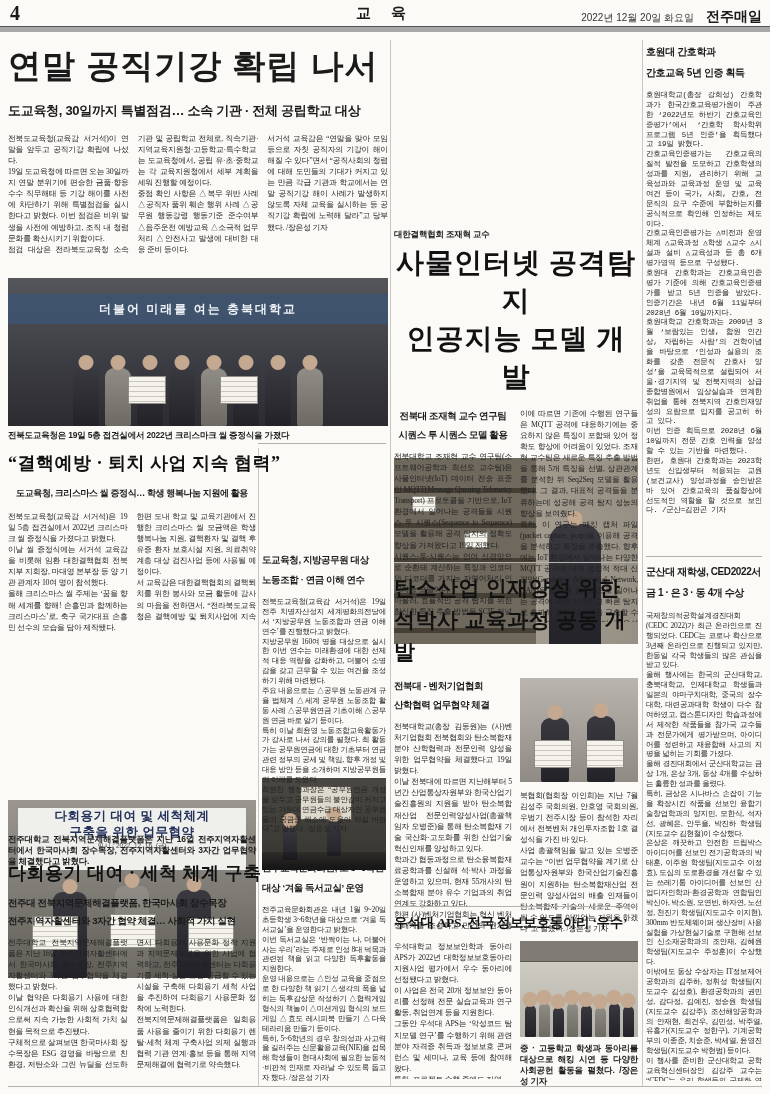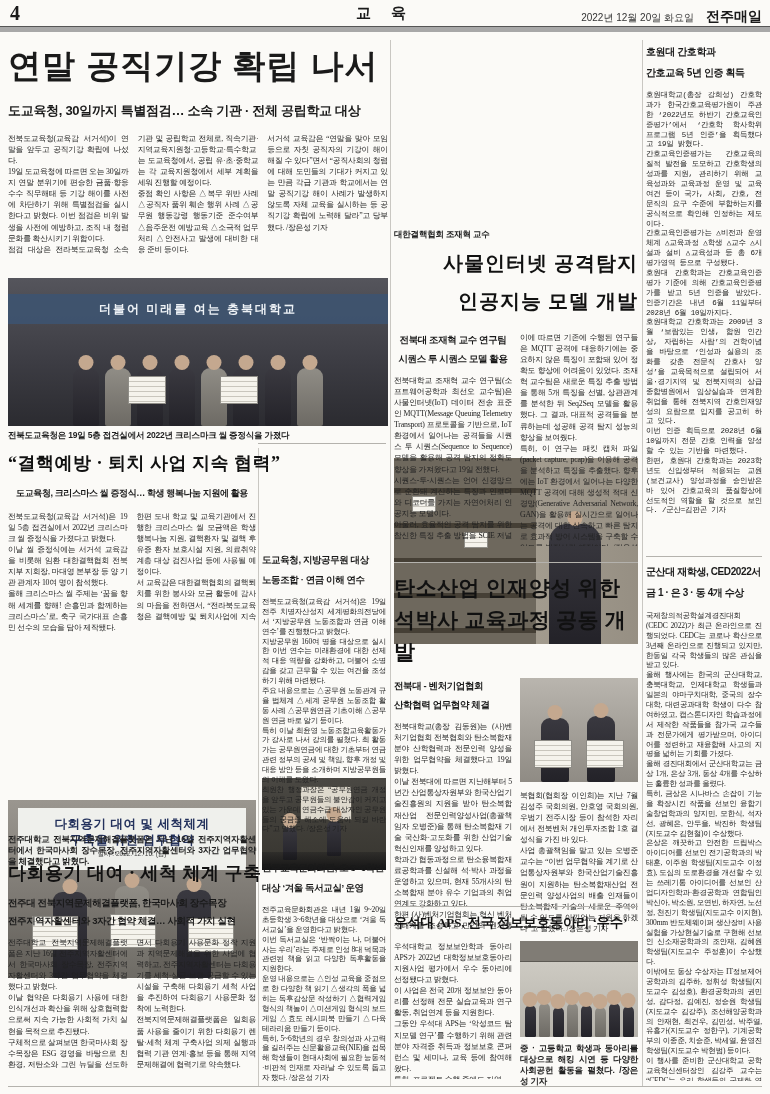--- a/index.html
+++ b/index.html
@@ -19,21 +19,21 @@
   
   .vrule { position:absolute; width:1px; background:#c9c7c2; }
   .hrule { position:absolute; height:1px; background:#b4b2ad; }
 
   
   .lead-h   { margin:0; font:900 33px/44px "Liberation Sans", sans-serif; letter-spacing:1px; white-space:nowrap; }
   .lead-sub { margin-top:14px; font:bold 13px/18px "Liberation Sans", sans-serif; letter-spacing:-0.3px; white-space:nowrap; }
   .serif-h  { margin:0; font-family:"Liberation Serif", serif; font-weight:bold; color:#111; }
   .seal-h   { font-size:18px; line-height:26px; text-align:center; letter-spacing:0.5px; white-space:nowrap; }
   .cont-h   { font-size:18px; line-height:26px; letter-spacing:0.5px; white-space:nowrap; }
-  .iot-h    { font-size:20px; line-height:38px; text-align:right; letter-spacing:1px; }
+  .iot-h    { font-size:28px; line-height:38px; text-align:center; letter-spacing:1px; }
   .carb-h   { font-size:21px; line-height:32px; letter-spacing:0.5px; }
   .woo-h    { font-size:13.5px; line-height:18px; letter-spacing:-0.3px; white-space:nowrap; }
   .colhead  { margin:0; font:bold 10px/16px "Liberation Sans", sans-serif; letter-spacing:-0.4px; white-space:nowrap; }
   .colhead.mid { font-size:9.5px; }
 
   .subhead  { font:bold 9.5px/15px "Liberation Sans", sans-serif; letter-spacing:-0.4px; white-space:nowrap; }
   .subhead.center { text-align:center; }
 
   
   .body { font:7.8px/1.42 "Liberation Serif", serif; text-align:justify; white-space:pre-line;
@@ -52,21 +52,21 @@
   .fig { position:relative; display:inline-block; width:26px; height:58px; margin:0 3px;
          background:linear-gradient(#3a3940,#232228); border-radius:9px 9px 2px 2px; }
   .fig::before { content:""; position:absolute; top:-13px; left:50%; transform:translateX(-50%);
                  width:15px; height:15px; border-radius:50%; background:#c4a88f; }
   .fig.light { background:linear-gradient(#908d86,#6d6a64); }
   .cert { position:absolute; background:#f5f3ec; border:1px solid #8f8d87;
           background-image:repeating-linear-gradient(180deg, transparent 0 4px, #c9c6bd 4px 5px); }
   .ph-banner1 { position:absolute; left:0; right:0; top:16px; height:30px; background:rgba(62,84,112,.92);
                 color:#eef2f6; text-align:center; font:bold 12px/30px "Liberation Sans", sans-serif; letter-spacing:2px; }
   .ph2-banner { position:absolute; left:10px; right:10px; top:8px; height:62px; background:#eff0ec;
-                color:#23315c; text-align:center; padding-top:8px; box-sizing:border-box; }
+                color:#23315c; text-align:center; padding-top:0; box-sizing:border-box; }
   .ph2-l1 { font:bold 12.5px/16px "Liberation Sans", sans-serif; letter-spacing:0.5px; }
   .ph2-date { font:6.5px/12px "Liberation Sans", sans-serif; color:#444; }
   .screen { position:absolute; background:#ded9cd; border:1px solid #5a574f; }
   .shelf { position:absolute; left:0; top:0; bottom:0; width:58%;
            background:repeating-linear-gradient(180deg, #6e685d 0 30px, #453f35 30px 35px); }
   .sign-band { position:absolute; left:0; right:0; top:0; height:20px; background:#807c75;
                border-bottom:1px solid #5c5953; }
 </style>
 </head>
 <body>

